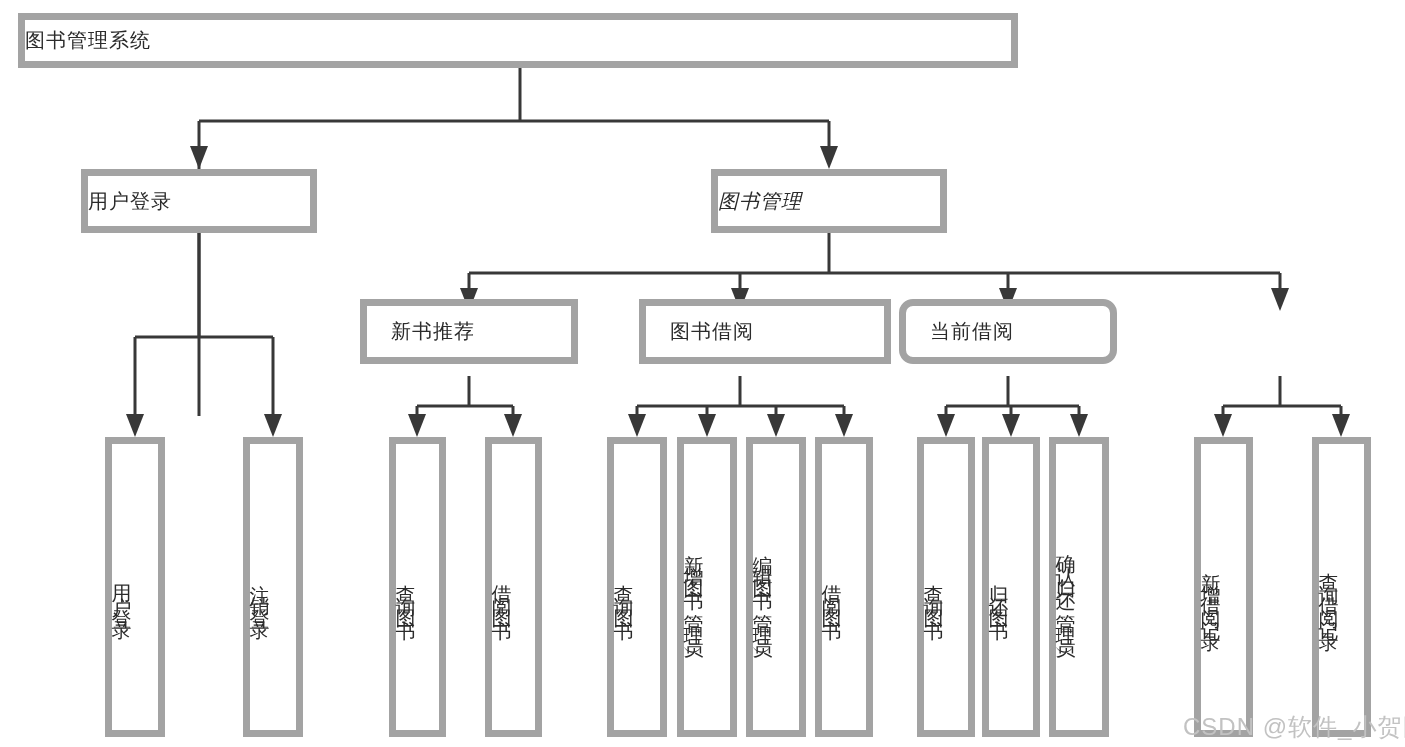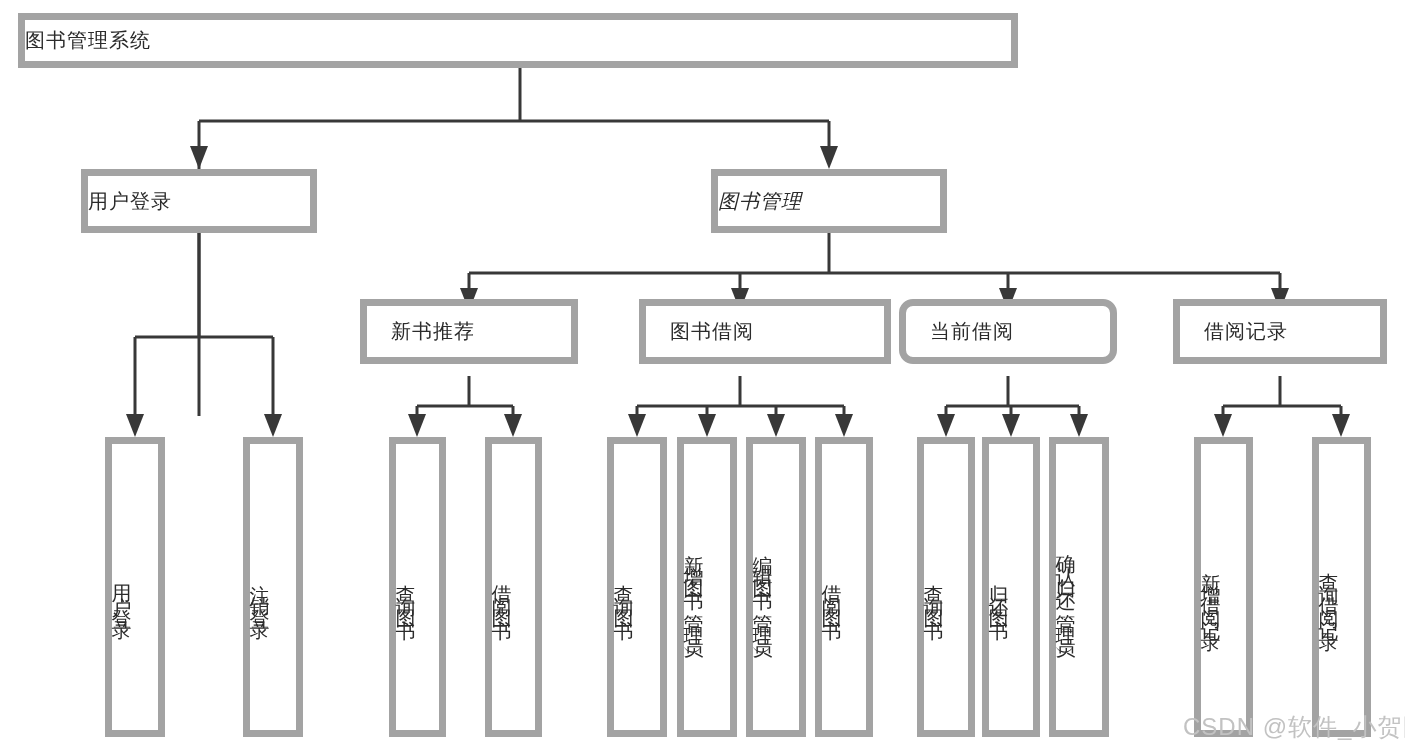--- a/index.html
+++ b/index.html
@@ -136,23 +136,20 @@
 
   <div class="box l3 l3-a">
     <span>新书推荐</span>
   </div>
   <div class="box l3 l3-b">
     <span>图书借阅</span>
   </div>
   <div class="box l3 l3-c">
     <span>当前借阅</span>
   </div>
-  <div class="box l3 l3-d">
-    <span>借阅记录</span>
-  </div>
 
   <div class="box vbox v1">
     <span class="vlabel">用户登录</span>
   </div>
   <div class="box vbox v2">
     <span class="vlabel">注销登录</span>
   </div>
 
   <div class="box vbox v3">
     <span class="vlabel">查询图书</span>

